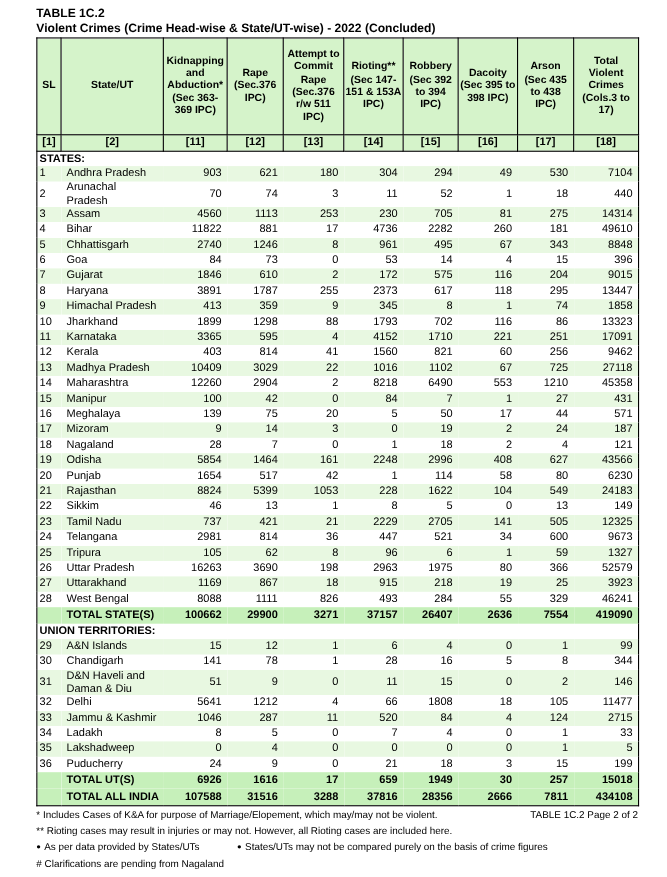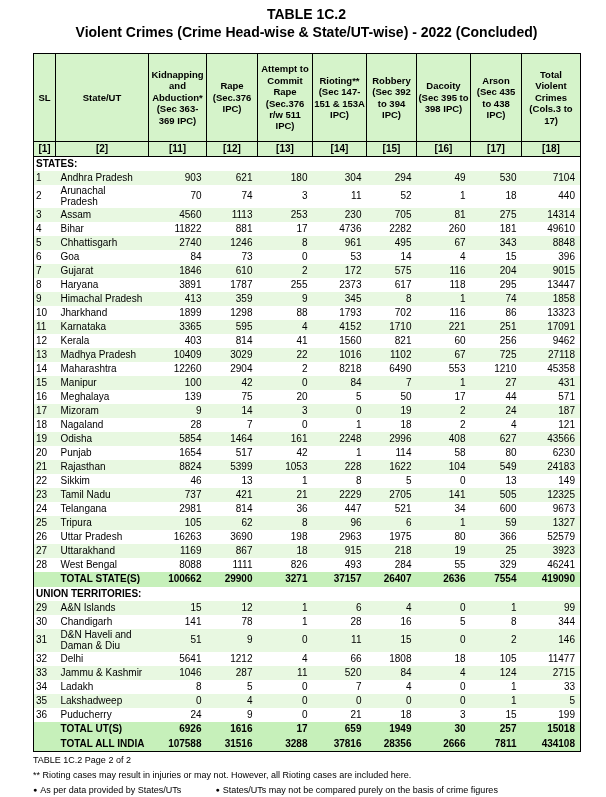--- a/index.html
+++ b/index.html
@@ -8,22 +8,22 @@
     --total-green:#c6f0ba;
     --line:#000000;
   }
   *{box-sizing:border-box;}
   html,body{margin:0;padding:0;}
   body{
     width:606px;height:797px;background:#ffffff;color:#000;
     font-family:"Liberation Sans", sans-serif;
   }
   .page{width:606px;height:797px;padding:6px 26px 0 33px;}
-  .title,.subtitle{text-align:center;font-weight:700;font-size:14px;line-height:1.25;}
-  .subtitle{margin-bottom:12px;}
+  .title,.subtitle{text-align:left;font-weight:700;font-size:11px;line-height:1.25;}
+  .subtitle{margin-bottom:0;}
   table.crime-table{
     border-collapse:collapse;table-layout:fixed;width:547px;
     border:1.5px solid var(--line);
   }
   thead th{
     border:1px solid var(--line);background:var(--hdr-green);
     font-size:9.5px;font-weight:700;text-align:center;vertical-align:middle;
     padding:1px;line-height:1.2;overflow:hidden;
   }
   tr.head-row th{height:88px;}
@@ -564,20 +564,21 @@
           <td class="num">28356</td>
           <td class="num">2666</td>
           <td class="num">7811</td>
           <td class="num">434108</td>
         </tr>
       </tbody>
   </table>
 
   <div class="footnotes">
     <div class="fn-line fn-row1">
+      <span>* Includes Cases of K&amp;A for purpose of Marriage/Elopement, which may/may not be violent.</span>
       <span>TABLE 1C.2 Page 2 of 2</span>
     </div>
     <div class="fn-line">** Rioting cases may result in injuries or may not. However, all Rioting cases are included here.</div>
     <div class="fn-line fn-bullets">
       <span class="b1"><span class="dot">●</span><span>As per data provided by States/UTs</span></span>
       <span class="b2"><span class="dot">●</span><span>States/UTs may not be compared purely on the basis of crime figures</span></span>
     </div>
     <div class="fn-line"># Clarifications are pending from Nagaland</div>
   </div>
 

